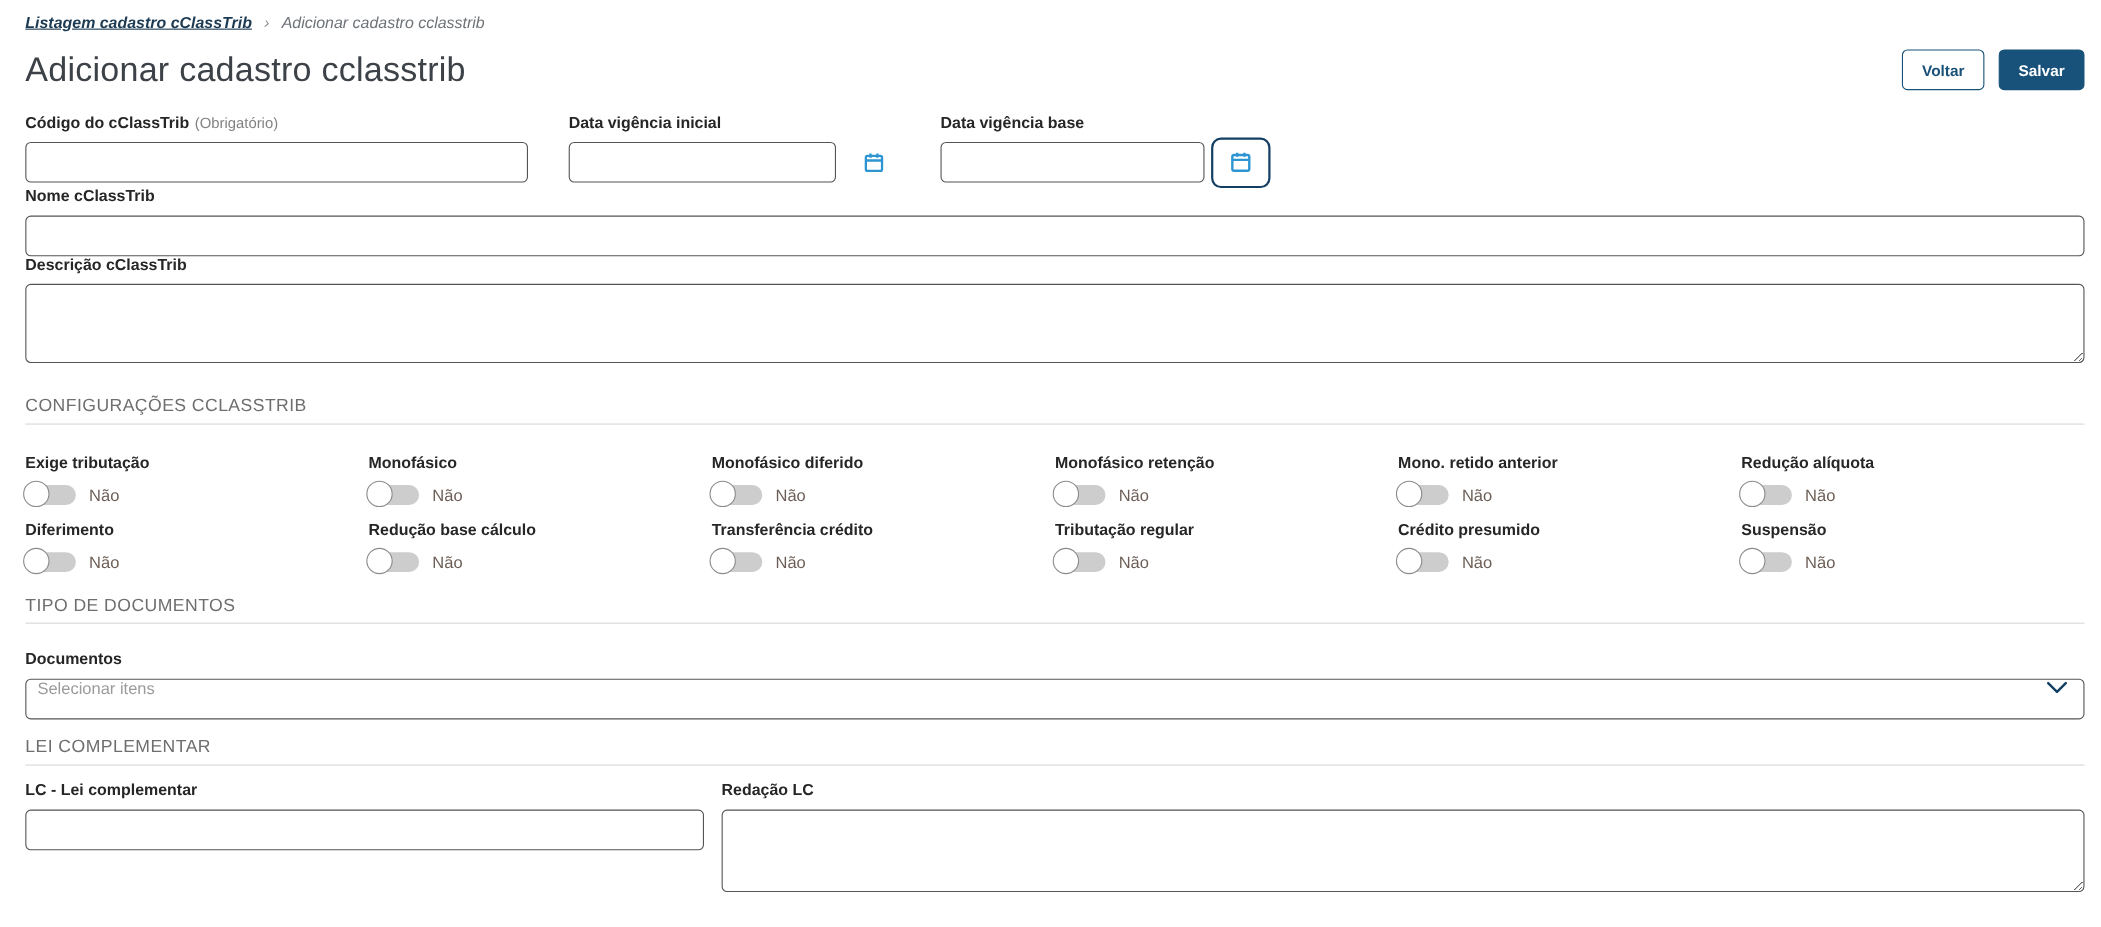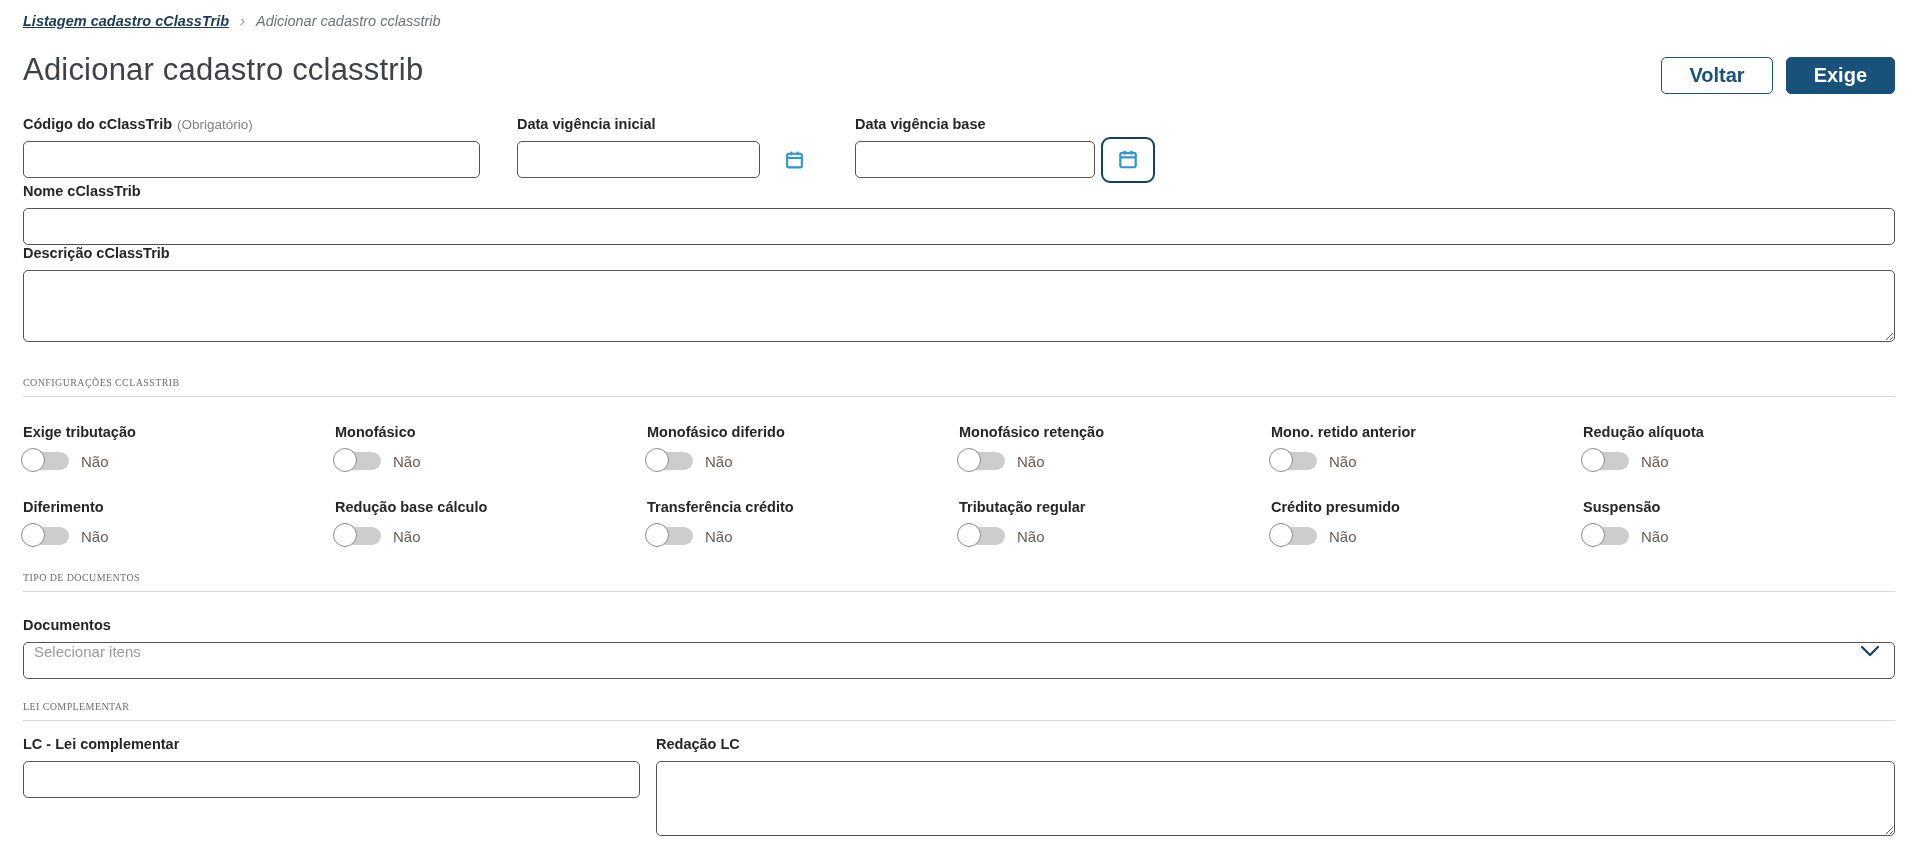--- a/index.html
+++ b/index.html
@@ -14,22 +14,22 @@
   
   .breadcrumb { display:flex; align-items:center; font-size:14.5px;font-style:italic; }
   .crumb-link { color:#1C3A52; font-weight:700; text-decoration:underline; cursor:pointer; }
   .crumb-sep { color:#8a8f94; margin:0 11px; font-size:15px; }
   .crumb-current { color:#6e7378; }
 
   
   .header-row { display:flex; align-items:center; justify-content:space-between; margin-top:16px; }
   .page-title { font-size:31px; font-weight:400; color:#3d4248; letter-spacing:0.2px; }
   .header-actions { display:flex; align-items:center; }
-  .btn { height:37px; padding:0 27px; border-radius:5px; font-size:20px; font-weight:700;
-         font-family:"Liberation Sans", sans-serif; cursor:pointer;margin-top:12px; }
+  .btn { height:37px; padding:0 17px; border-radius:5px; font-size:14px; font-weight:700;
+         font-family:"Liberation Sans", sans-serif; cursor:pointer; }
   .btn-outline { background:#ffffff; border:1px solid #185179; color:#185179; }
   .btn-primary { background:#185179; border:1px solid #185179; color:#ffffff; margin-left:13px; }
 
   
   .field-label { display:block; font-size:14.5px; font-weight:700; color:#262626; margin-bottom:9px; }
   .hint { font-weight:400; color:#828282; font-size:13.5px; margin-left:5px; }
   .input, .textarea, .select {
     border:1px solid #545454; border-radius:5px; background:#fff;
     font-family:"Liberation Sans", sans-serif; font-size:15px; color:#2b2b2b;
   }
@@ -46,24 +46,24 @@
   .final-line { display:flex; align-items:flex-start; }
   .final-line .input { width:240px; }
   .cal-btn { width:54px; height:46px; margin-left:6px; margin-top:-4px;
              border:2px solid #123F63; border-radius:9px; background:#fff;
              display:flex; align-items:center; justify-content:center; cursor:pointer; }
 
   .field-block { }
   .desc-textarea { height:72px; }
 
   .section-header { margin-top:26px; border-bottom:1px solid #d8d8d8; padding-bottom:6px; }
-  .section-header span { font-size:10px; color:#6e6e6e; letter-spacing:0.4px;font-family:Liberation Serif, serif; }
-
-  
-  .toggle-grid { display:grid; grid-template-columns:repeat(6, 1fr); margin-top:27px; row-gap:23px; }
+  .section-header span { font-size:16px; color:#6e6e6e; letter-spacing:0.4px; }
+
+  
+  .toggle-grid { display:grid; grid-template-columns:repeat(6, 1fr); margin-top:27px; row-gap:9px; }
   .toggle-cell { padding-right:20px; }
   .toggle-label { display:block; font-size:14.5px; font-weight:700; color:#262626; margin-bottom:12px; }
   .toggle { display:flex; align-items:center; cursor:pointer; margin-bottom:6px; }
   .track { position:relative; width:46px; height:18px; background:#cdcdcd; border-radius:9px; display:inline-block; }
   .knob { position:absolute; left:-2px; top:-4px; width:24px; height:24px; border-radius:50%;
           background:#ffffff; border:1px solid #8b8b8b; }
   .toggle-state { margin-left:12px; font-size:15px; color:#6B5D55; }
 
   
   .select { height:37px; width:100%; display:flex; justify-content:space-between;
@@ -83,21 +83,21 @@
   <div class="breadcrumb">
     <span class="crumb-link">Listagem cadastro cClassTrib</span>
     <span class="crumb-sep">›</span>
     <span class="crumb-current">Adicionar cadastro cclasstrib</span>
   </div>
 
   <div class="header-row">
     <div class="page-title">Adicionar cadastro cclasstrib</div>
     <div class="header-actions">
       <button class="btn btn-outline">Voltar</button>
-      <button class="btn btn-primary">Exige</button>
+      <button class="btn btn-primary">Salvar</button>
     </div>
   </div>
 
   <div class="row1">
     <div class="col-codigo">
       <label class="field-label">
         <span>Código do cClassTrib</span><span class="hint">(Obrigatório)</span>
       </label>
       <input class="input" type="text" value="" style="">
     </div>

